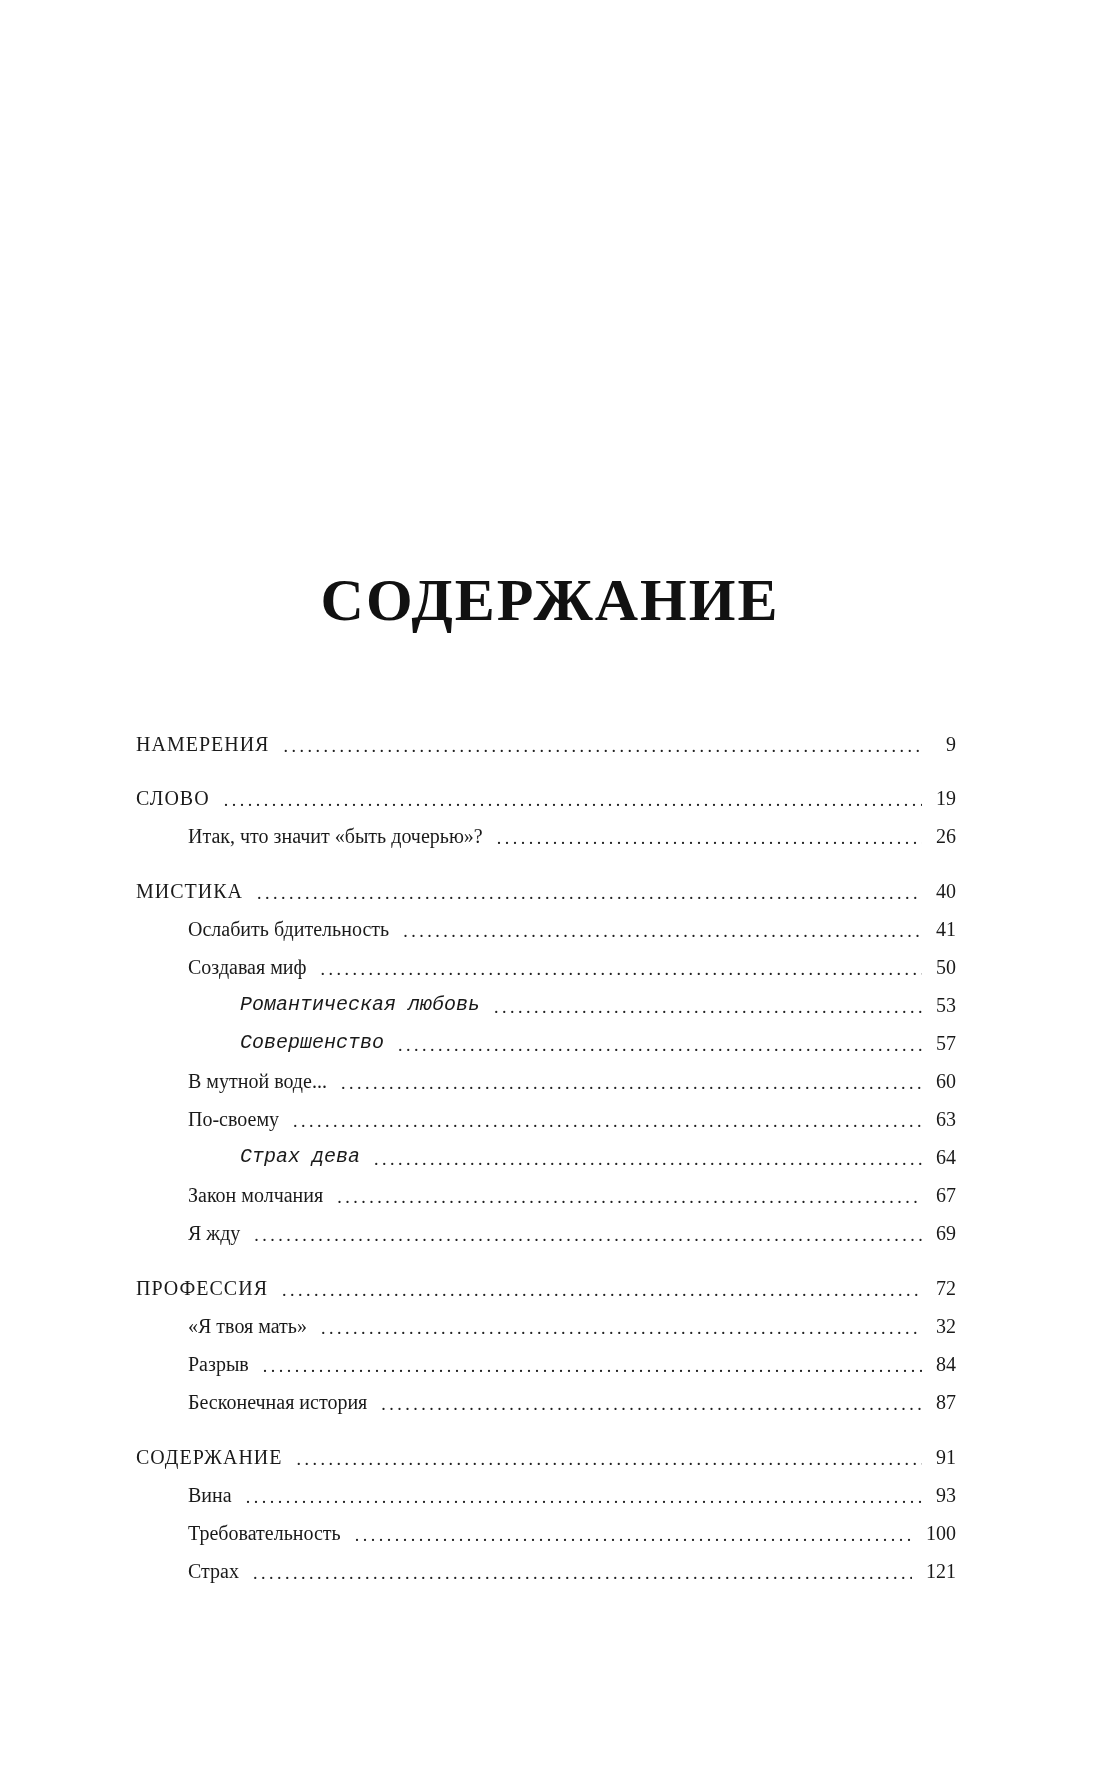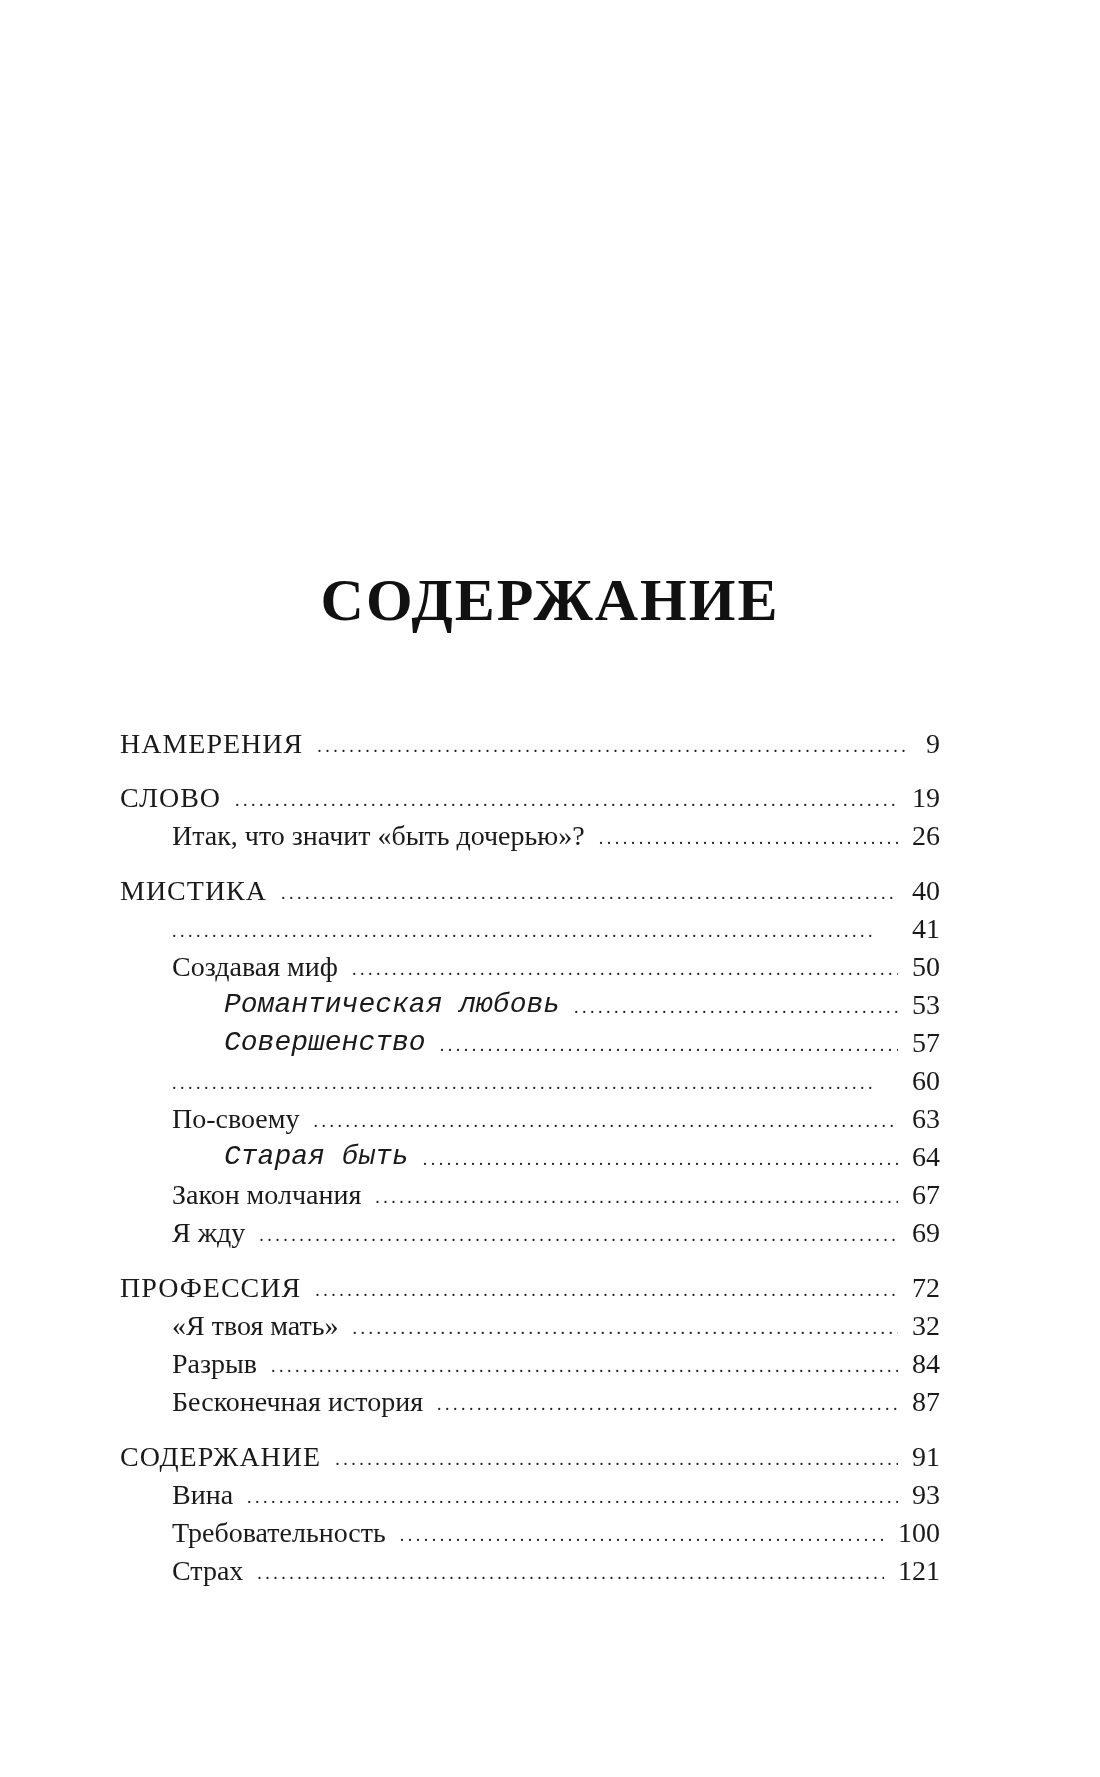--- a/index.html
+++ b/index.html
@@ -28,26 +28,26 @@
       line-height: 80px;
     }
     .toc {
       position: absolute;
       left: 120px;
       width: 820px;
       top: 0;
     }
     .toc-row {
       position: absolute;
-      left: 0;
+      left: 16px;
       width: 820px;
       height: 38px;
       display: flex;
       align-items: flex-end;
-      font-size: 28px;
+      font-size: 20px;
       line-height: 38px;
       white-space: nowrap;
     }
     .toc-row.level-0 { padding-left: 0; }
     .toc-row.level-1 { padding-left: 52px; width: 768px; }
     .toc-row.level-2 { padding-left: 104px; width: 716px; }
     .toc-row.level-2 .toc-label { font-style: italic; font-family: Liberation Mono, monospace; }
     .toc-row.level-0 .toc-label { letter-spacing: 1px; }
     .toc-label {
       flex: 0 0 auto;
@@ -97,49 +97,51 @@
     <span class="toc-label">Итак, что значит «быть дочерью»?</span>
     <span class="toc-leader"></span>
     <span class="toc-page">26</span>
   </div>
   <div class="toc-row level-0" style="top:872px">
     <span class="toc-label">МИСТИКА</span>
     <span class="toc-leader"></span>
     <span class="toc-page">40</span>
   </div>
   <div class="toc-row level-1" style="top:910px">
+    <span class="toc-label">Ослабить бдительность</span>
     <span class="toc-leader"></span>
     <span class="toc-page">41</span>
   </div>
   <div class="toc-row level-1" style="top:948px">
     <span class="toc-label">Создавая миф</span>
     <span class="toc-leader"></span>
     <span class="toc-page">50</span>
   </div>
   <div class="toc-row level-2" style="top:986px">
     <span class="toc-label">Романтическая любовь</span>
     <span class="toc-leader"></span>
     <span class="toc-page">53</span>
   </div>
   <div class="toc-row level-2" style="top:1024px">
     <span class="toc-label">Совершенство</span>
     <span class="toc-leader"></span>
     <span class="toc-page">57</span>
   </div>
   <div class="toc-row level-1" style="top:1062px">
+    <span class="toc-label">В мутной воде...</span>
     <span class="toc-leader"></span>
     <span class="toc-page">60</span>
   </div>
   <div class="toc-row level-1" style="top:1100px">
     <span class="toc-label">По-своему</span>
     <span class="toc-leader"></span>
     <span class="toc-page">63</span>
   </div>
   <div class="toc-row level-2" style="top:1138px">
-    <span class="toc-label">Старая быть</span>
+    <span class="toc-label">Страх дева</span>
     <span class="toc-leader"></span>
     <span class="toc-page">64</span>
   </div>
   <div class="toc-row level-1" style="top:1176px">
     <span class="toc-label">Закон молчания</span>
     <span class="toc-leader"></span>
     <span class="toc-page">67</span>
   </div>
   <div class="toc-row level-1" style="top:1214px">
     <span class="toc-label">Я жду</span>

